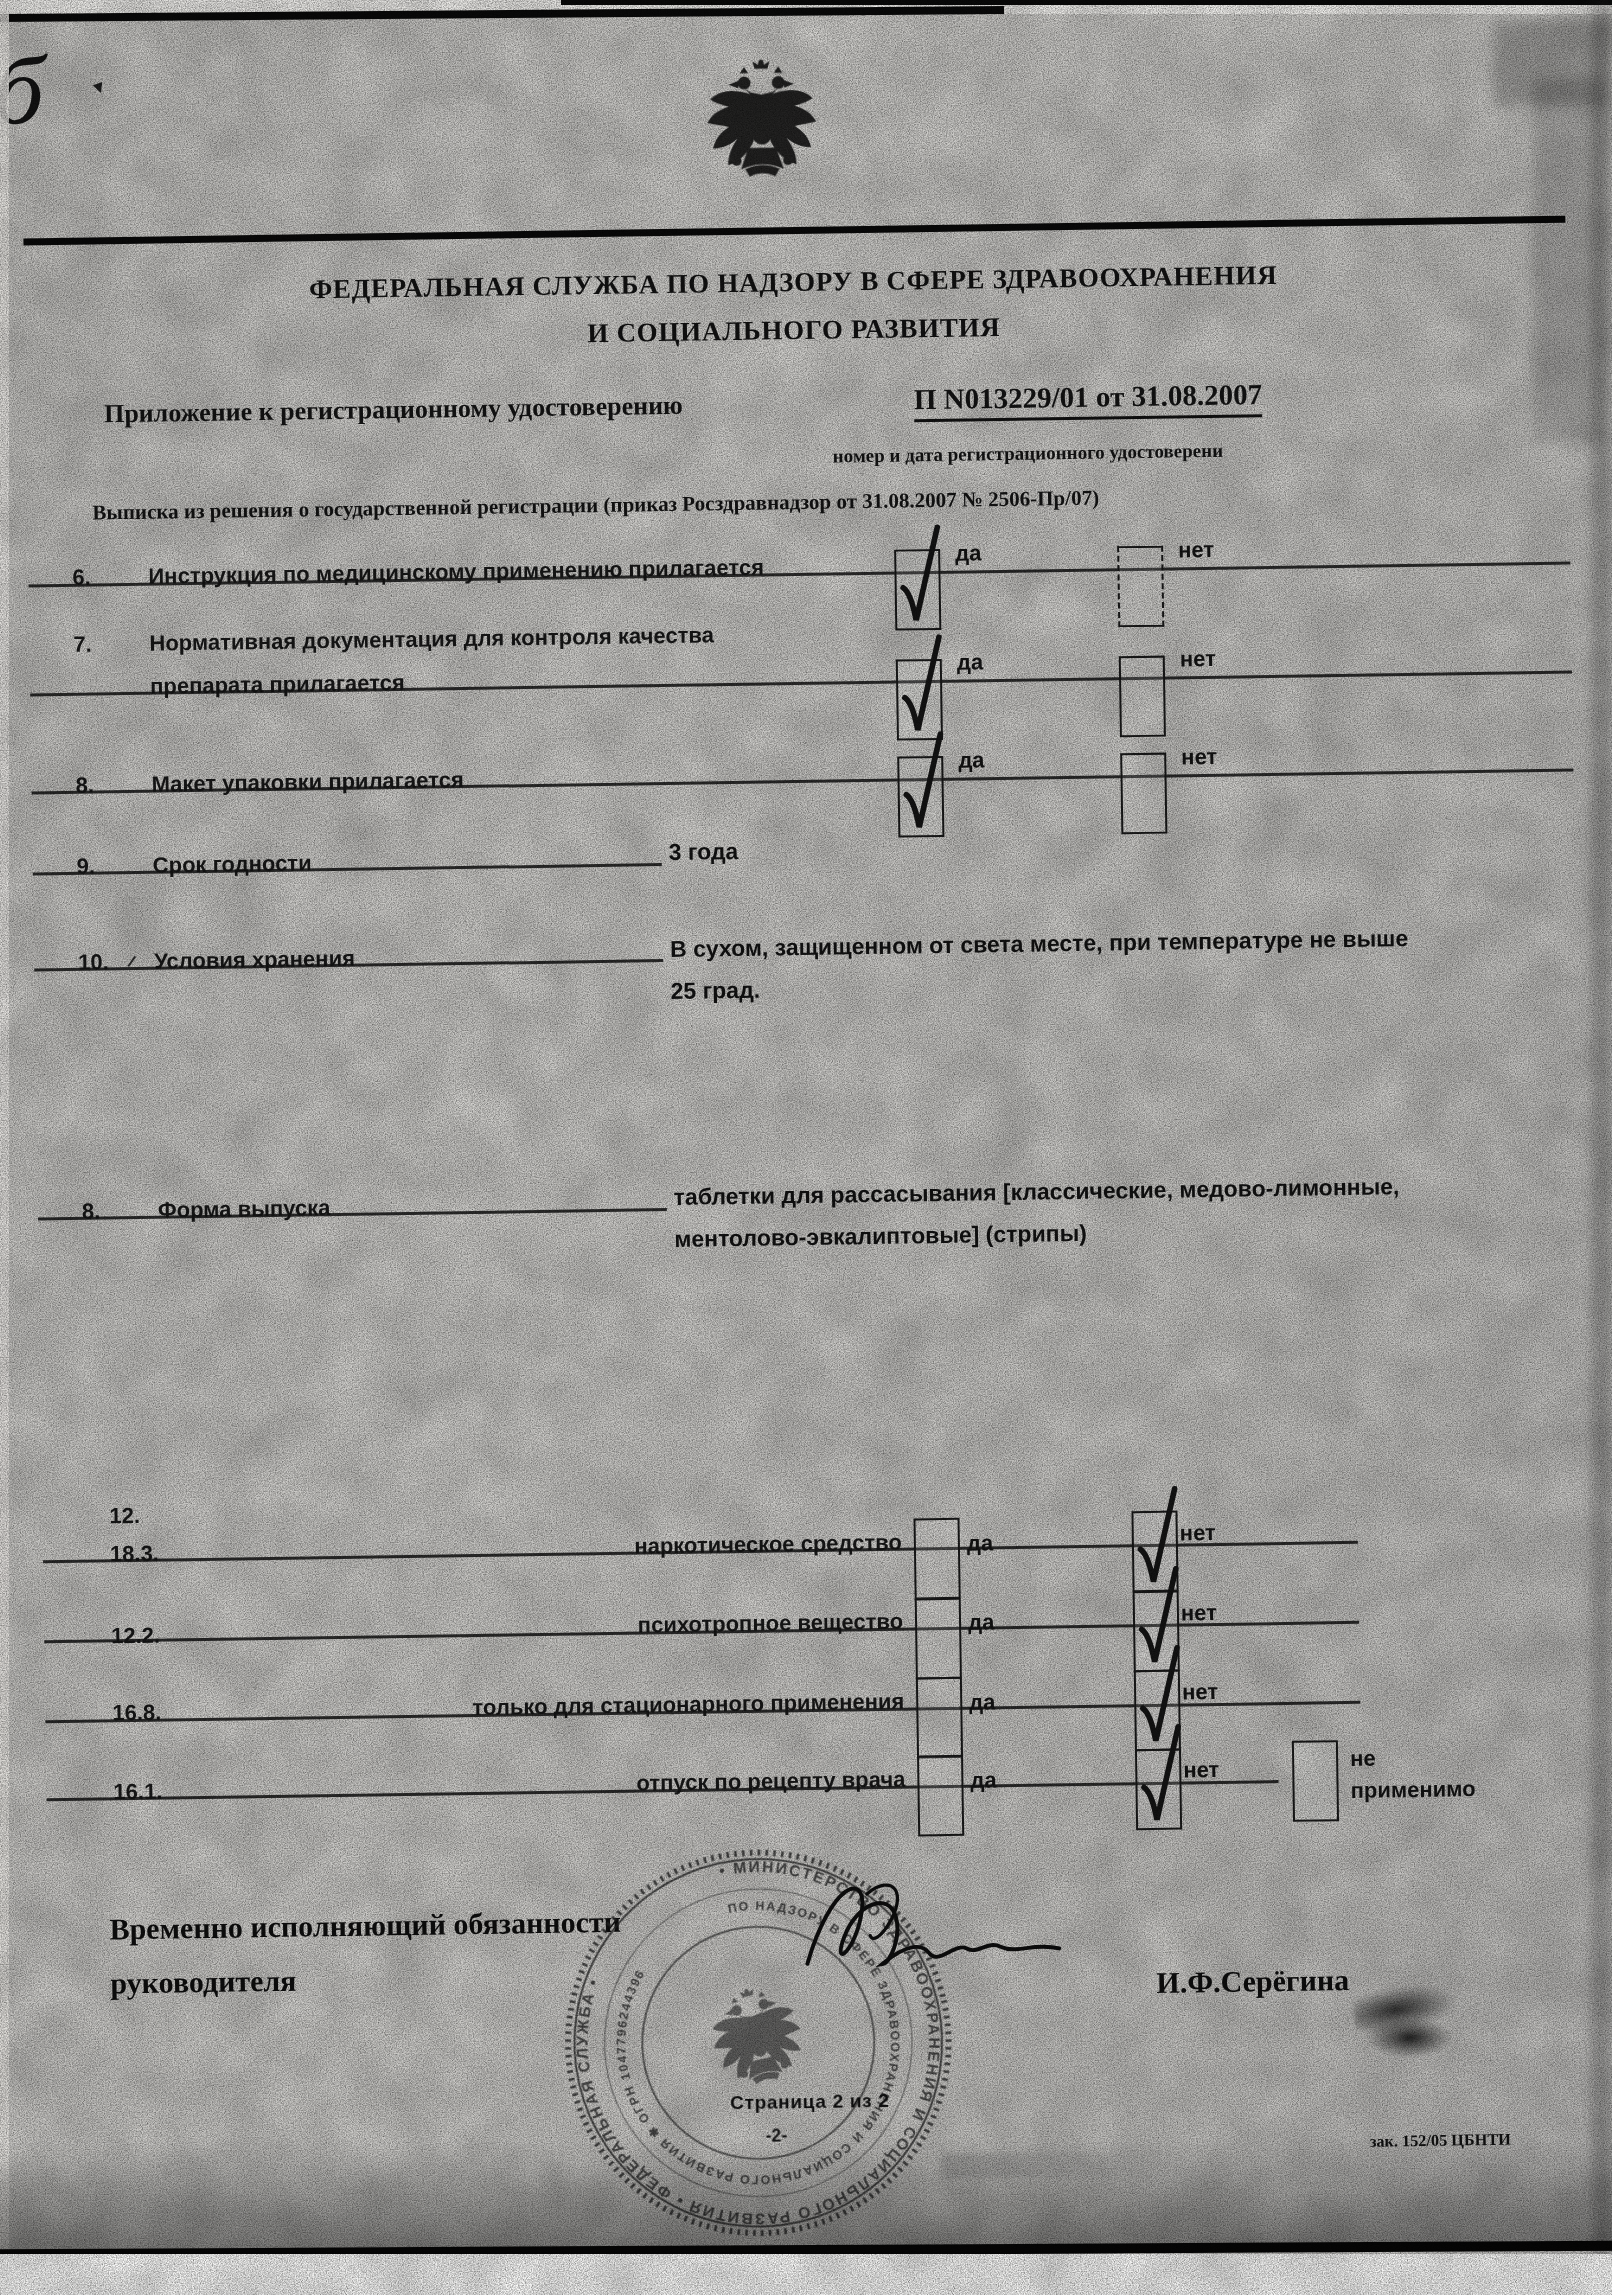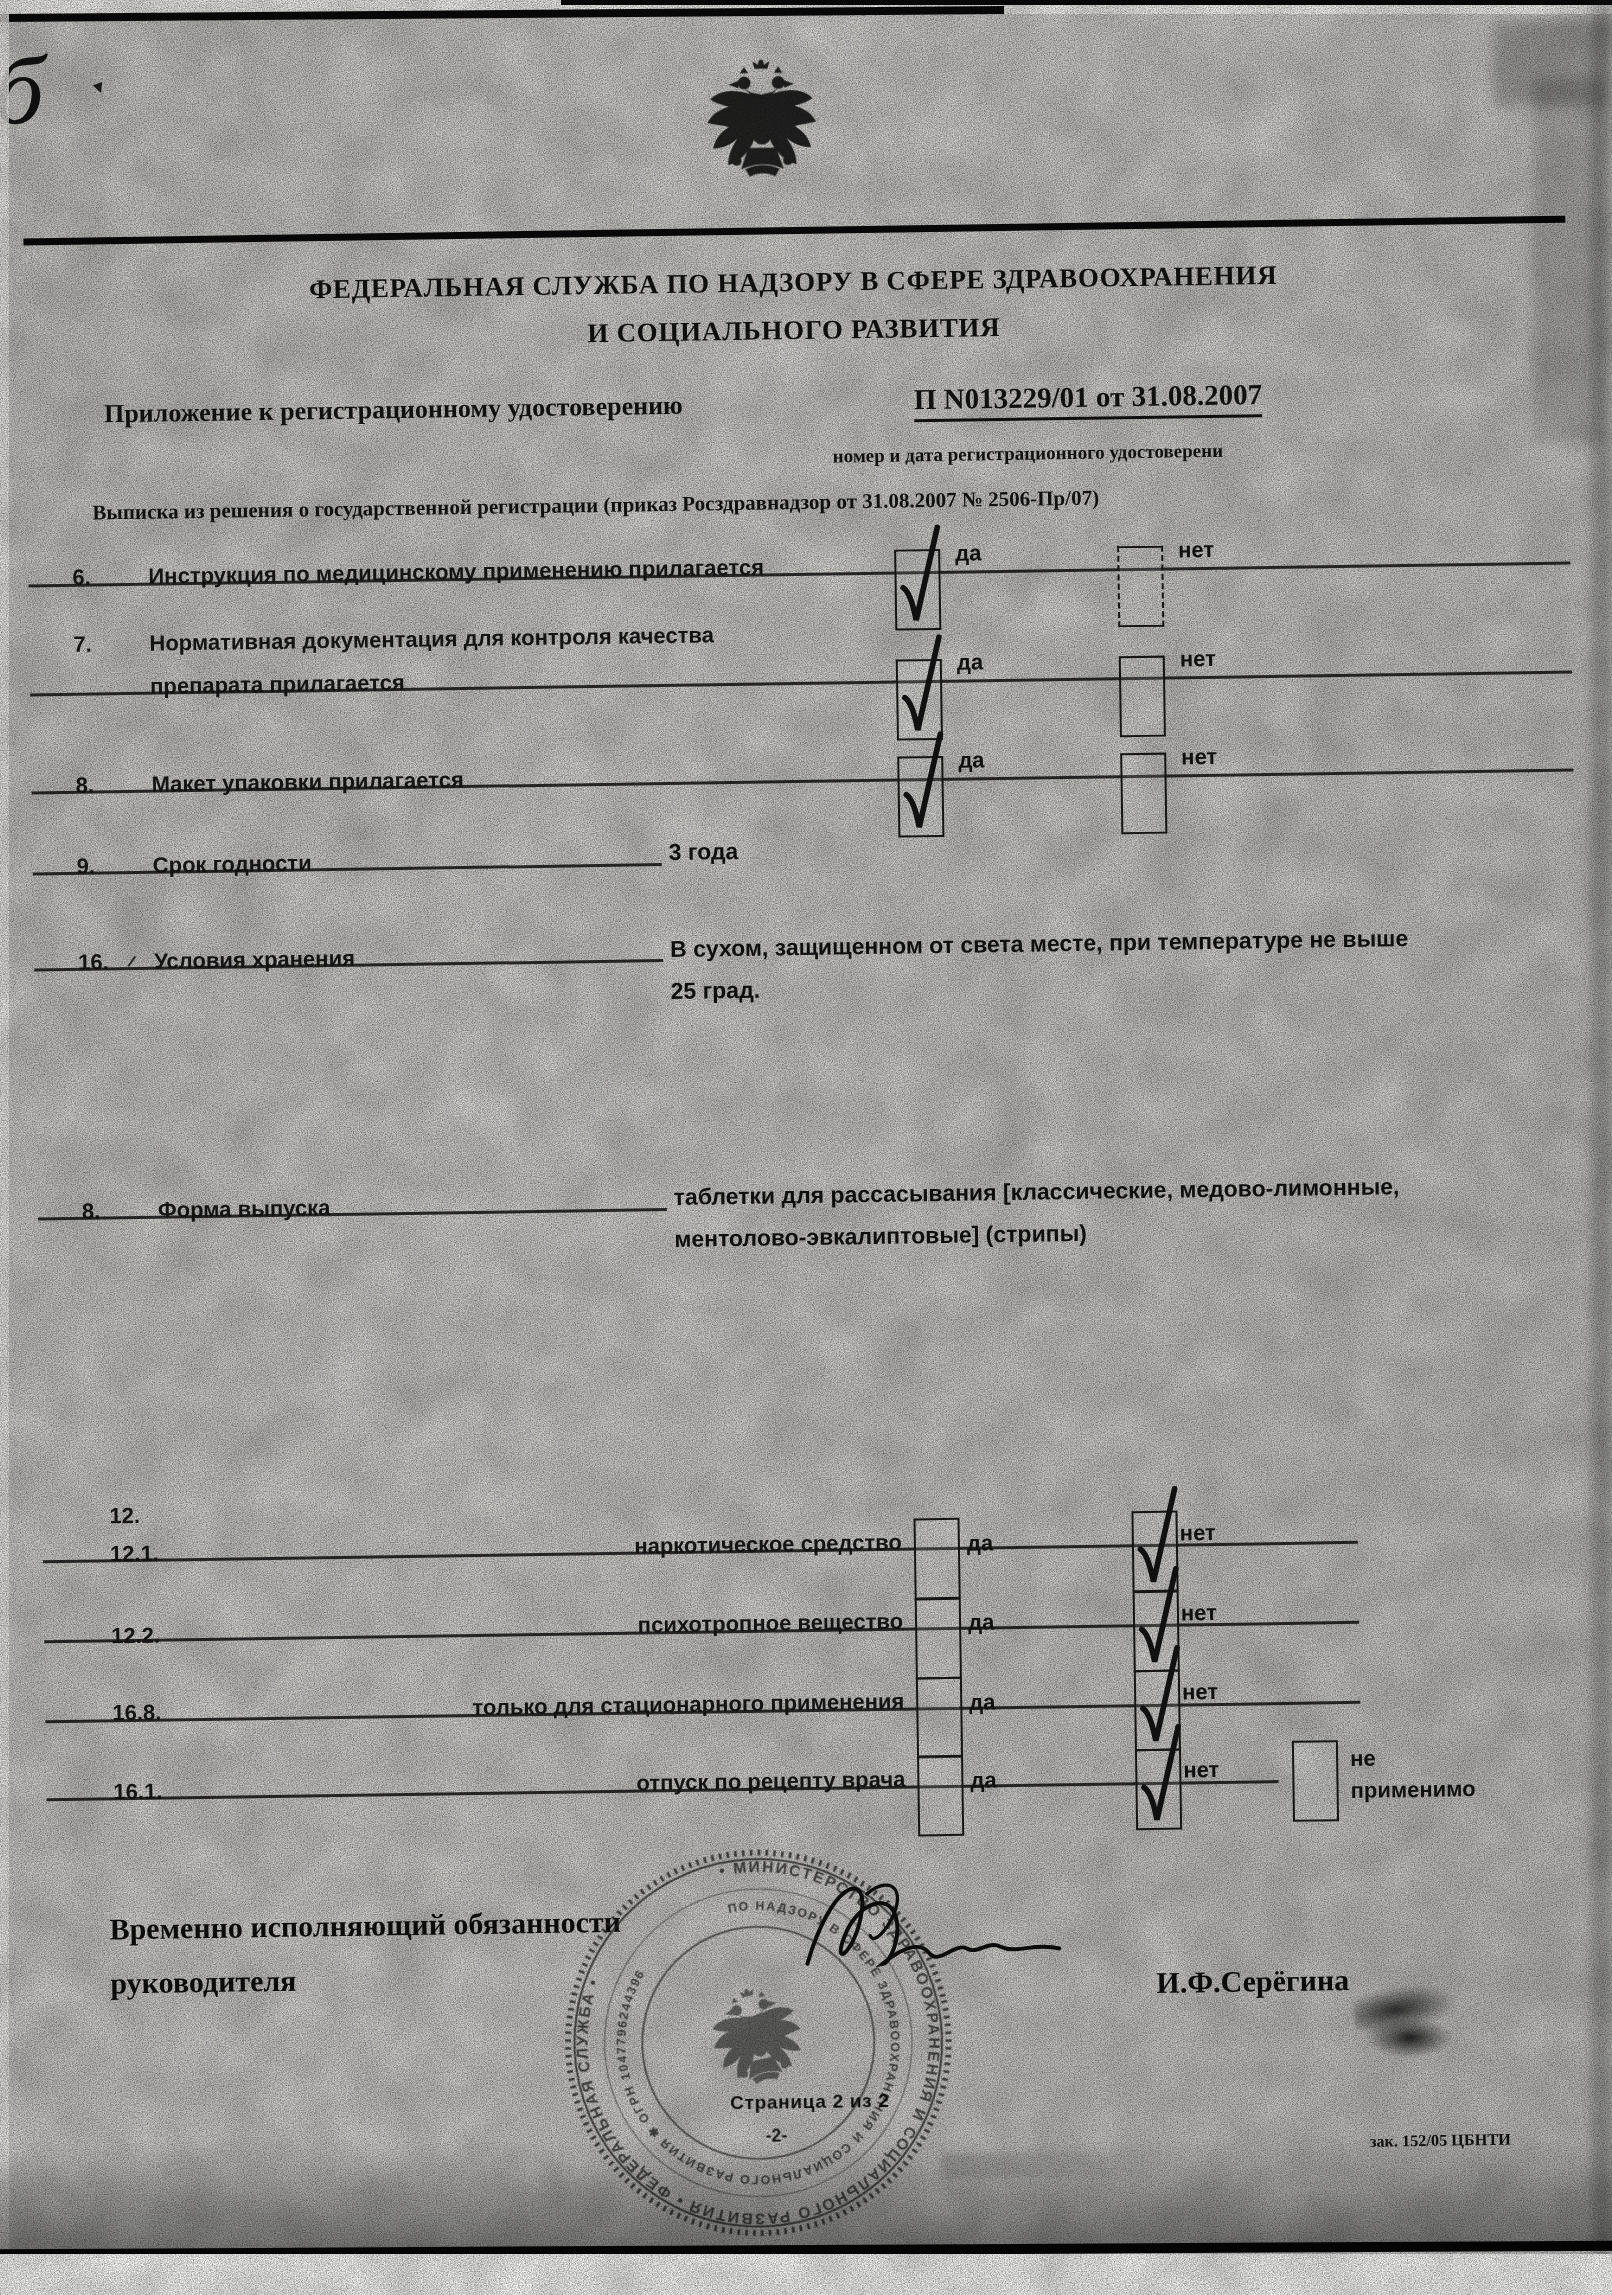--- a/index.html
+++ b/index.html
@@ -108,35 +108,35 @@
   </div>
   <div class="cbx-label" style="left:964px;top:750px;">да</div>
   <div class="cbx" style="left:1126px;top:758px;"></div>
   <div class="cbx-label" style="left:1187px;top:750px;">нет</div>
 
   <div class="item-num" style="left:81px;top:843px;">9.</div>
   <div class="item-label" style="left:157px;top:843px;">Срок годности</div>
   <div class="rule" style="left:37px;top:861px;width:629px;"></div>
   <div class="item-value" style="left:673px;top:837px;">3 года</div>
 
-  <div class="item-num" style="left:81px;top:939px;">16.</div>
+  <div class="item-num" style="left:81px;top:939px;">10.</div>
   <div class="item-label" style="left:157px;top:939px;">Условия хранения</div>
   <div class="rule" style="left:37px;top:957px;width:629px;"></div>
   <div class="item-value" style="left:673px;top:934px;">В сухом, защищенном от света месте, при температуре не выше</div>
   <div class="item-value" style="left:673px;top:976px;">25 град.</div>
 
   <div class="item-num" style="left:81px;top:1188px;">8.</div>
   <div class="item-label" style="left:157px;top:1188px;">Форма выпуска</div>
   <div class="rule" style="left:37px;top:1206px;width:629px;"></div>
   <div class="item-value" style="left:673px;top:1182px;">таблетки для рассасывания [классические, медово-лимонные,</div>
   <div class="item-value" style="left:673px;top:1224px;">ментолово-эвкалиптовые] (стрипы)</div>
 
   <div class="item-num" style="left:104px;top:1493px;">12.</div>
 
-  <div class="item-num" style="left:104px;top:1531px;">12.1.</div>
+  <div class="item-num" style="left:104px;top:1531px;">18.3.</div>
   <div class="item-label" style="left:391px;top:1531px;width:505px;text-align:right;">наркотическое средство</div>
   <div class="rule" style="left:37px;top:1549px;width:1315px;"></div>
   <div class="cbx" style="left:908px;top:1520px;"></div>
   <div class="cbx-label" style="left:961px;top:1533px;">да</div>
   <div class="cbx" style="left:1126px;top:1516px;">
     <svg class="tick" viewBox="0 0 40 90">
       <path d="M6 52 Q12 56 16 78 L34 4" fill="none" stroke="#161616" stroke-width="4.5" stroke-linecap="round"></path>
       </svg>
   </div>
   <div class="cbx-label" style="left:1174px;top:1526px;">нет</div>

